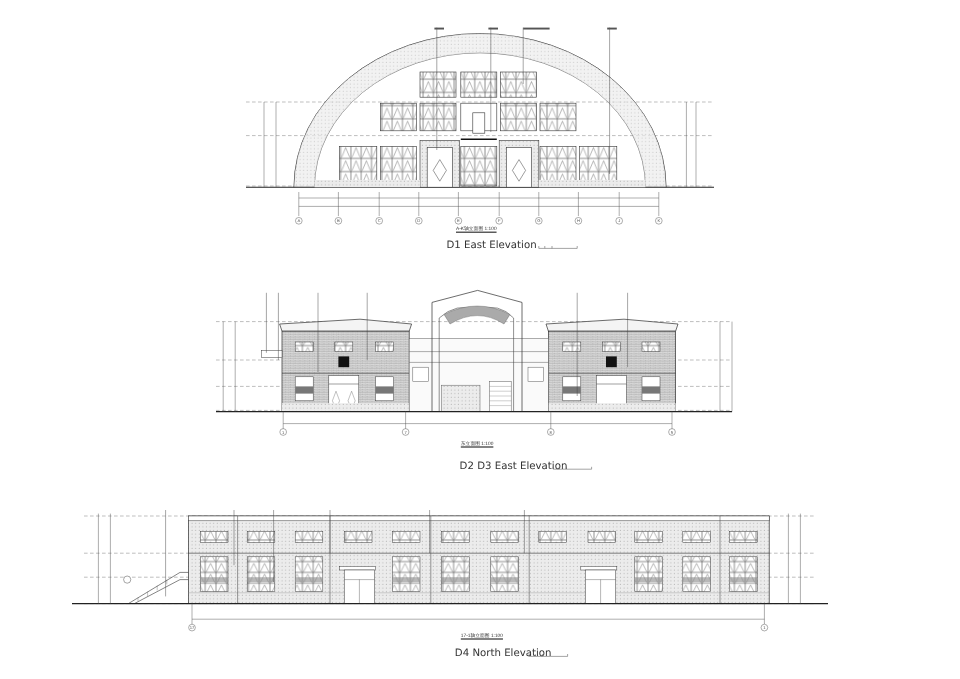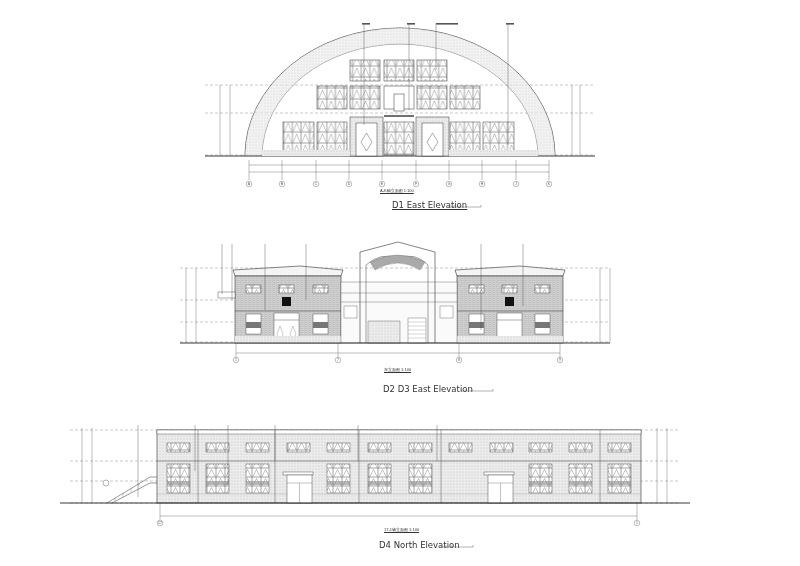--- a/index.html
+++ b/index.html
@@ -338,21 +338,21 @@
       <text x="637" y="524.3">1</text>
     </g>
   </g>
 </svg>
 </div>
 
 <div class="subtitle" style="left:380px; top:188px;">A-K轴立面图 1:100</div>
 <div class="subtitle" style="left:384px; top:367px;">东立面图 1:100</div>
 <div class="subtitle" style="left:384px; top:527px;">17-1轴立面图 1:100</div>
 
-<div class="caption" style="left:392px; top:200px;text-decoration:underline;">D1   East Elevation</div>
+<div class="caption" style="left:372px; top:200px;">D1   East Elevation</div>
 <div class="caption" style="left:383px; top:384px;">D2 D3  East Elevation</div>
 <div class="caption" style="left:366px; top:540px;padding-left:13px;">D4  North Elevation</div>
 
 <svg class="scalebar" style="left:448px; top:204px; width:36px;" viewBox="0 0 36 4">
   <path d="M1 1 V3 H6 V1 M6 3 H12 V1 M12 3 H33 V1" fill="none" stroke="#666" stroke-width="0.5"></path>
 </svg>
 <svg class="scalebar" style="left:460px; top:388px; width:36px;" viewBox="0 0 36 4">
   <path d="M1 1 V3 H6 V1 M6 3 H12 V1 M12 3 H33 V1" fill="none" stroke="#666" stroke-width="0.5"></path>
 </svg>
 <svg class="scalebar" style="left:440px; top:544px; width:36px;" viewBox="0 0 36 4">

